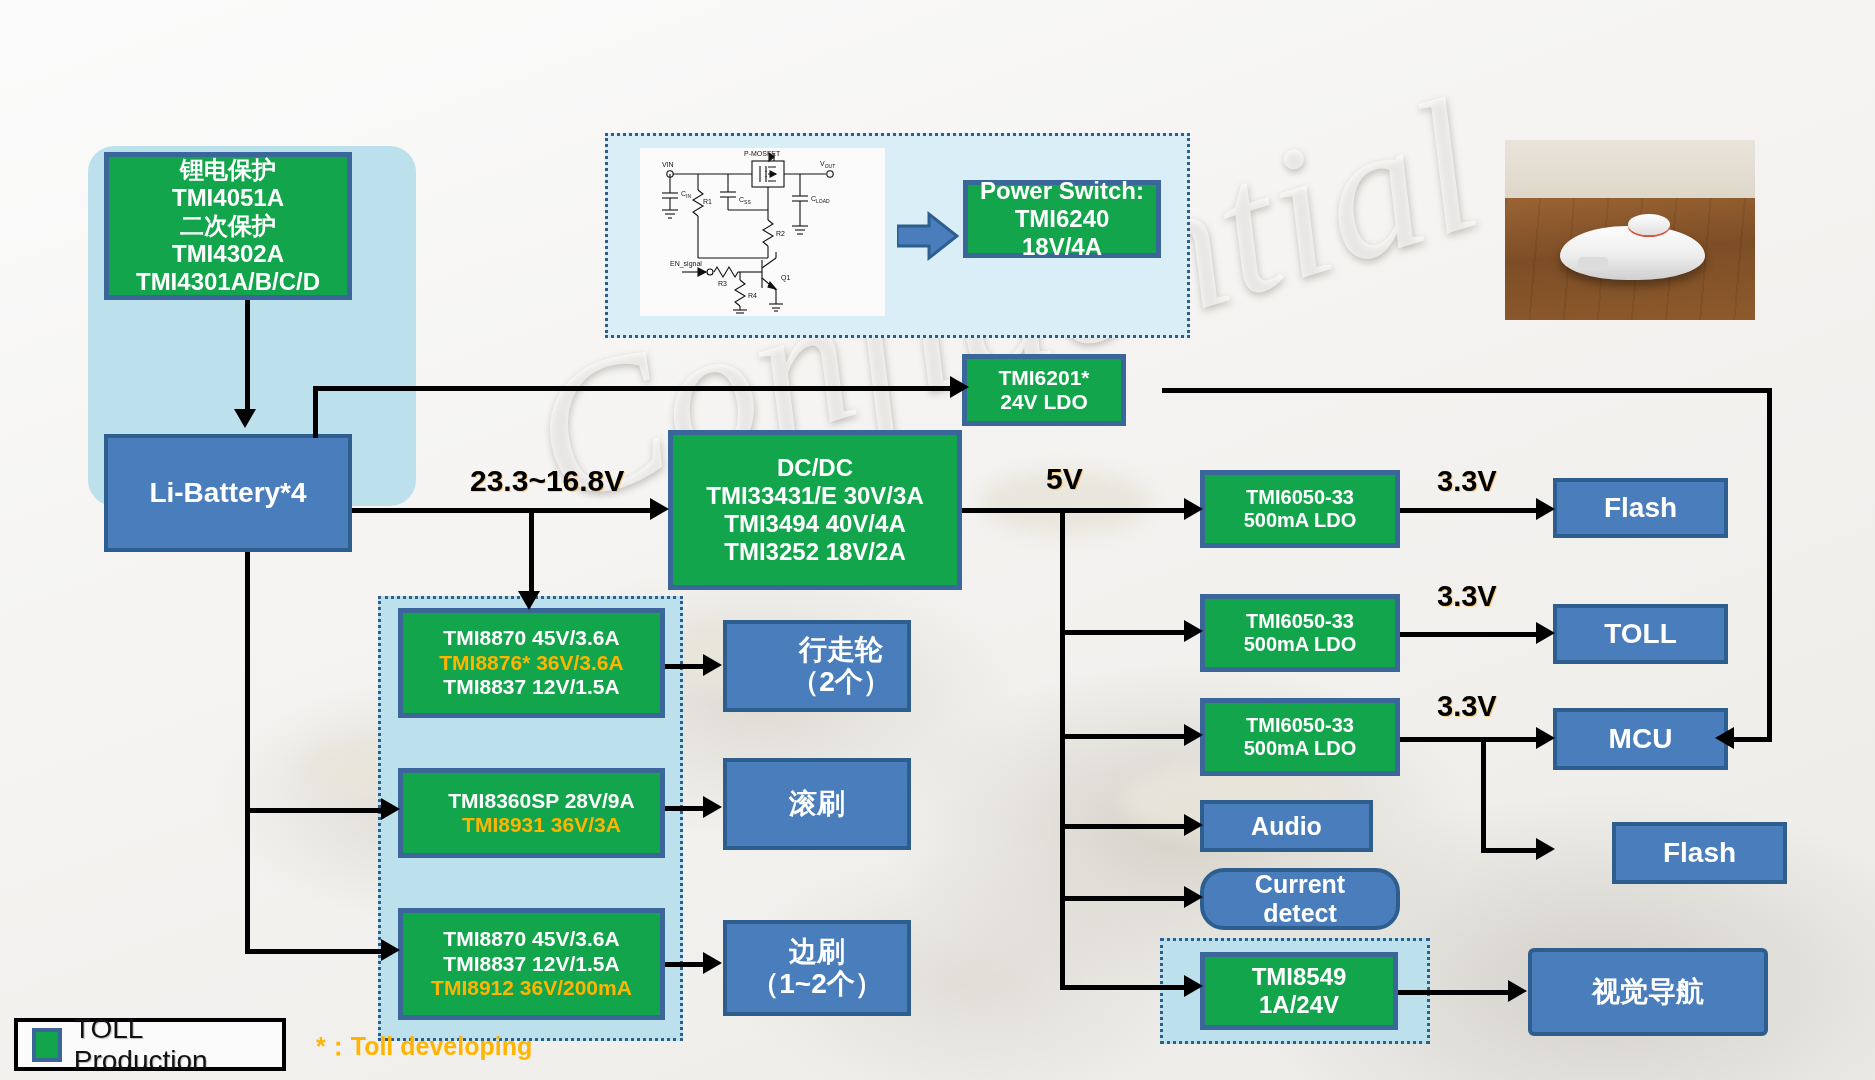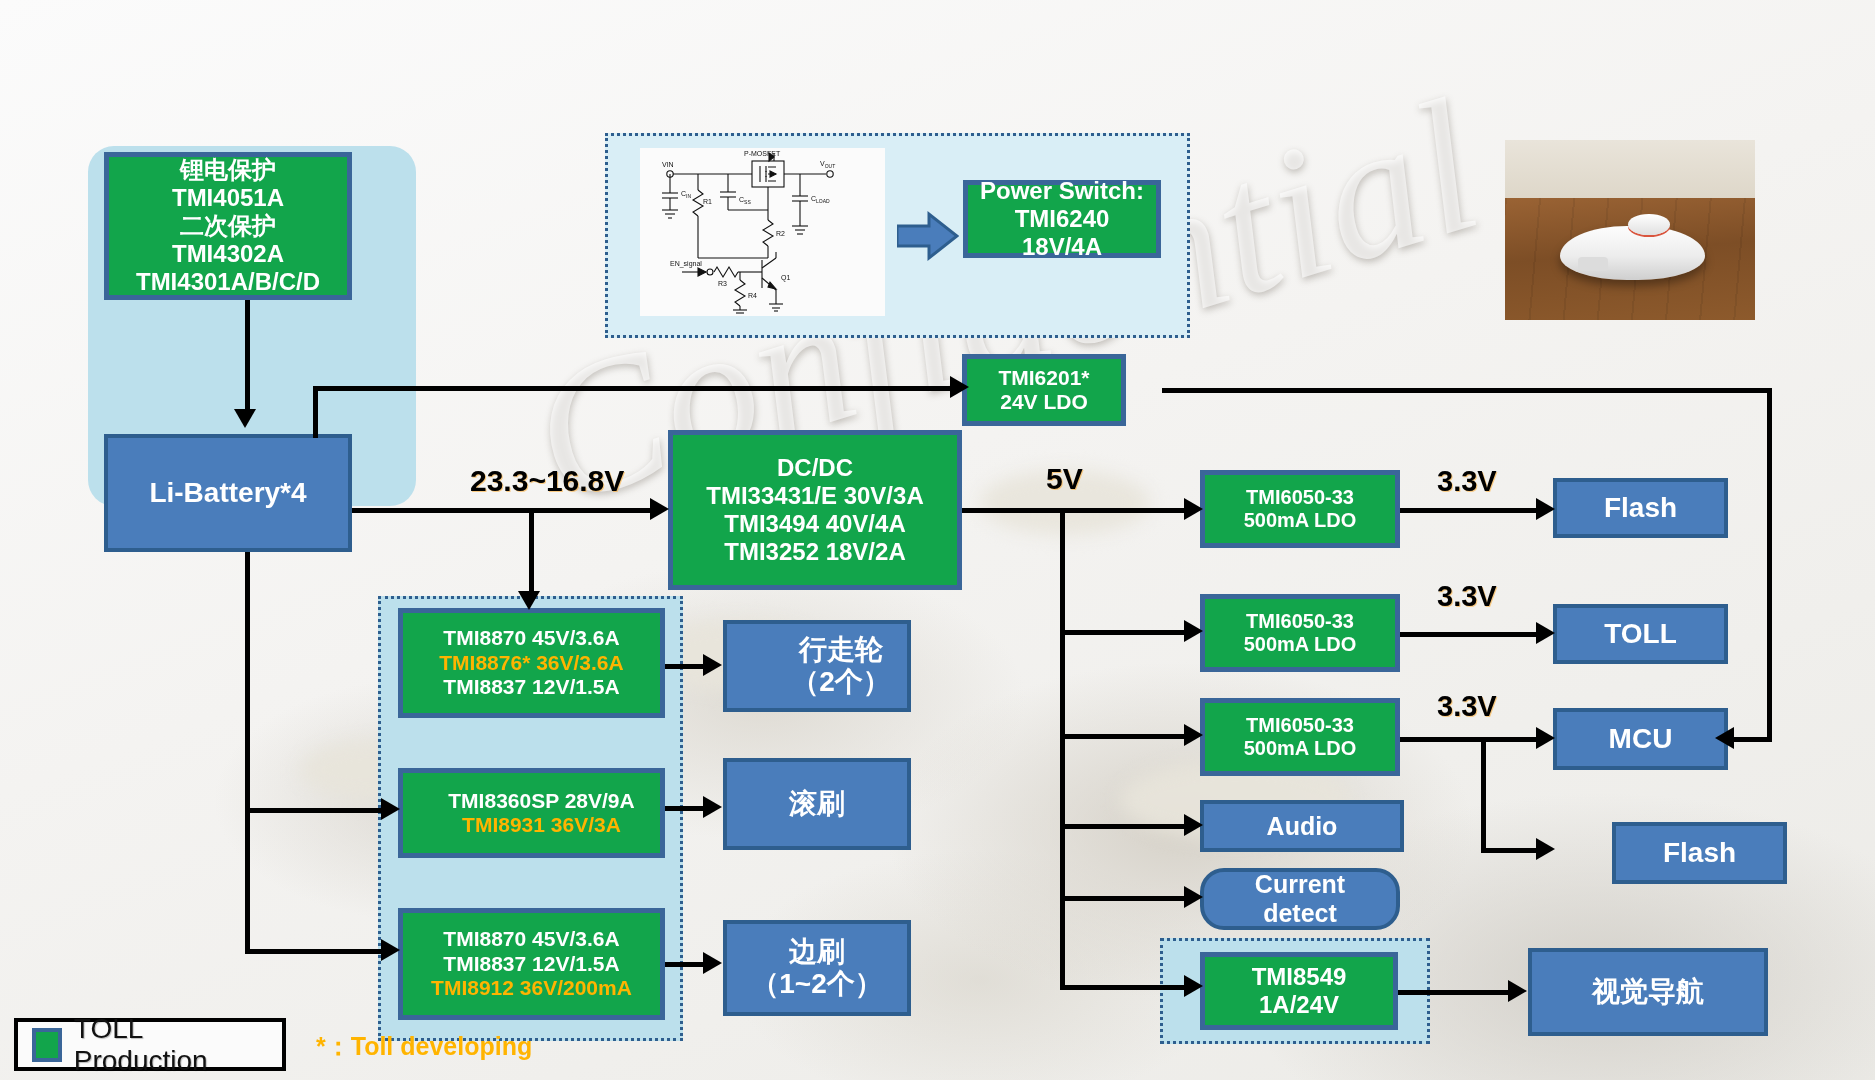--- a/index.html
+++ b/index.html
@@ -296,21 +296,21 @@
 <div class="box green" style="left:1200px;top:594px;width:200px;height:78px;font-size:20px;">
   <span class="ln">TMI6050-33</span>
   <span class="ln">500mA LDO</span>
 </div>
 
 <div class="box green" style="left:1200px;top:698px;width:200px;height:78px;font-size:20px;">
   <span class="ln">TMI6050-33</span>
   <span class="ln">500mA LDO</span>
 </div>
 
-<div class="box blue" style="left:1200px;top:800px;width:204px;height:52px;font-size:25px;">
+<div class="box blue" style="left:1200px;top:800px;width:173px;height:52px;font-size:25px;">
   <span class="ln">Audio</span>
 </div>
 
 <div class="box blue" style="left:1200px;top:868px;width:200px;height:62px;font-size:25px;border-radius:24px;">
   <span class="ln">Current</span>
   <span class="ln">detect</span>
 </div>
 
 <div class="grp-dot" style="left:1160px;top:938px;width:270px;height:106px;"></div>
 <div class="box green" style="left:1200px;top:952px;width:198px;height:78px;font-size:24px;">
@@ -327,21 +327,21 @@
 </div>
 
 <div class="box blue" style="left:1553px;top:708px;width:175px;height:62px;font-size:28px;">
   <span class="ln">MCU</span>
 </div>
 
 <div class="box blue" style="left:1612px;top:822px;width:175px;height:62px;font-size:28px;">
   <span class="ln">Flash</span>
 </div>
 
-<div class="box blue" style="left:1528px;top:948px;width:240px;height:88px;font-size:28px;">
+<div class="box blue" style="left:1528px;top:948px;width:240px;height:88px;font-size:28px;border-radius:6px;">
   <span class="ln">视觉导航</span>
 </div>
 
 <div class="h-wire" style="left:352px;top:508px;width:302px;"></div>
 <div class="arw arw-r" style="left:650px;top:498px;"></div>
 <div class="vlabel" style="left:470px;top:464px;font-size:30px;">23.3~16.8V</div>
 
 <div class="v-wire" style="left:529px;top:508px;height:86px;"></div>
 <div class="arw arw-d" style="left:518px;top:591px;"></div>
 

